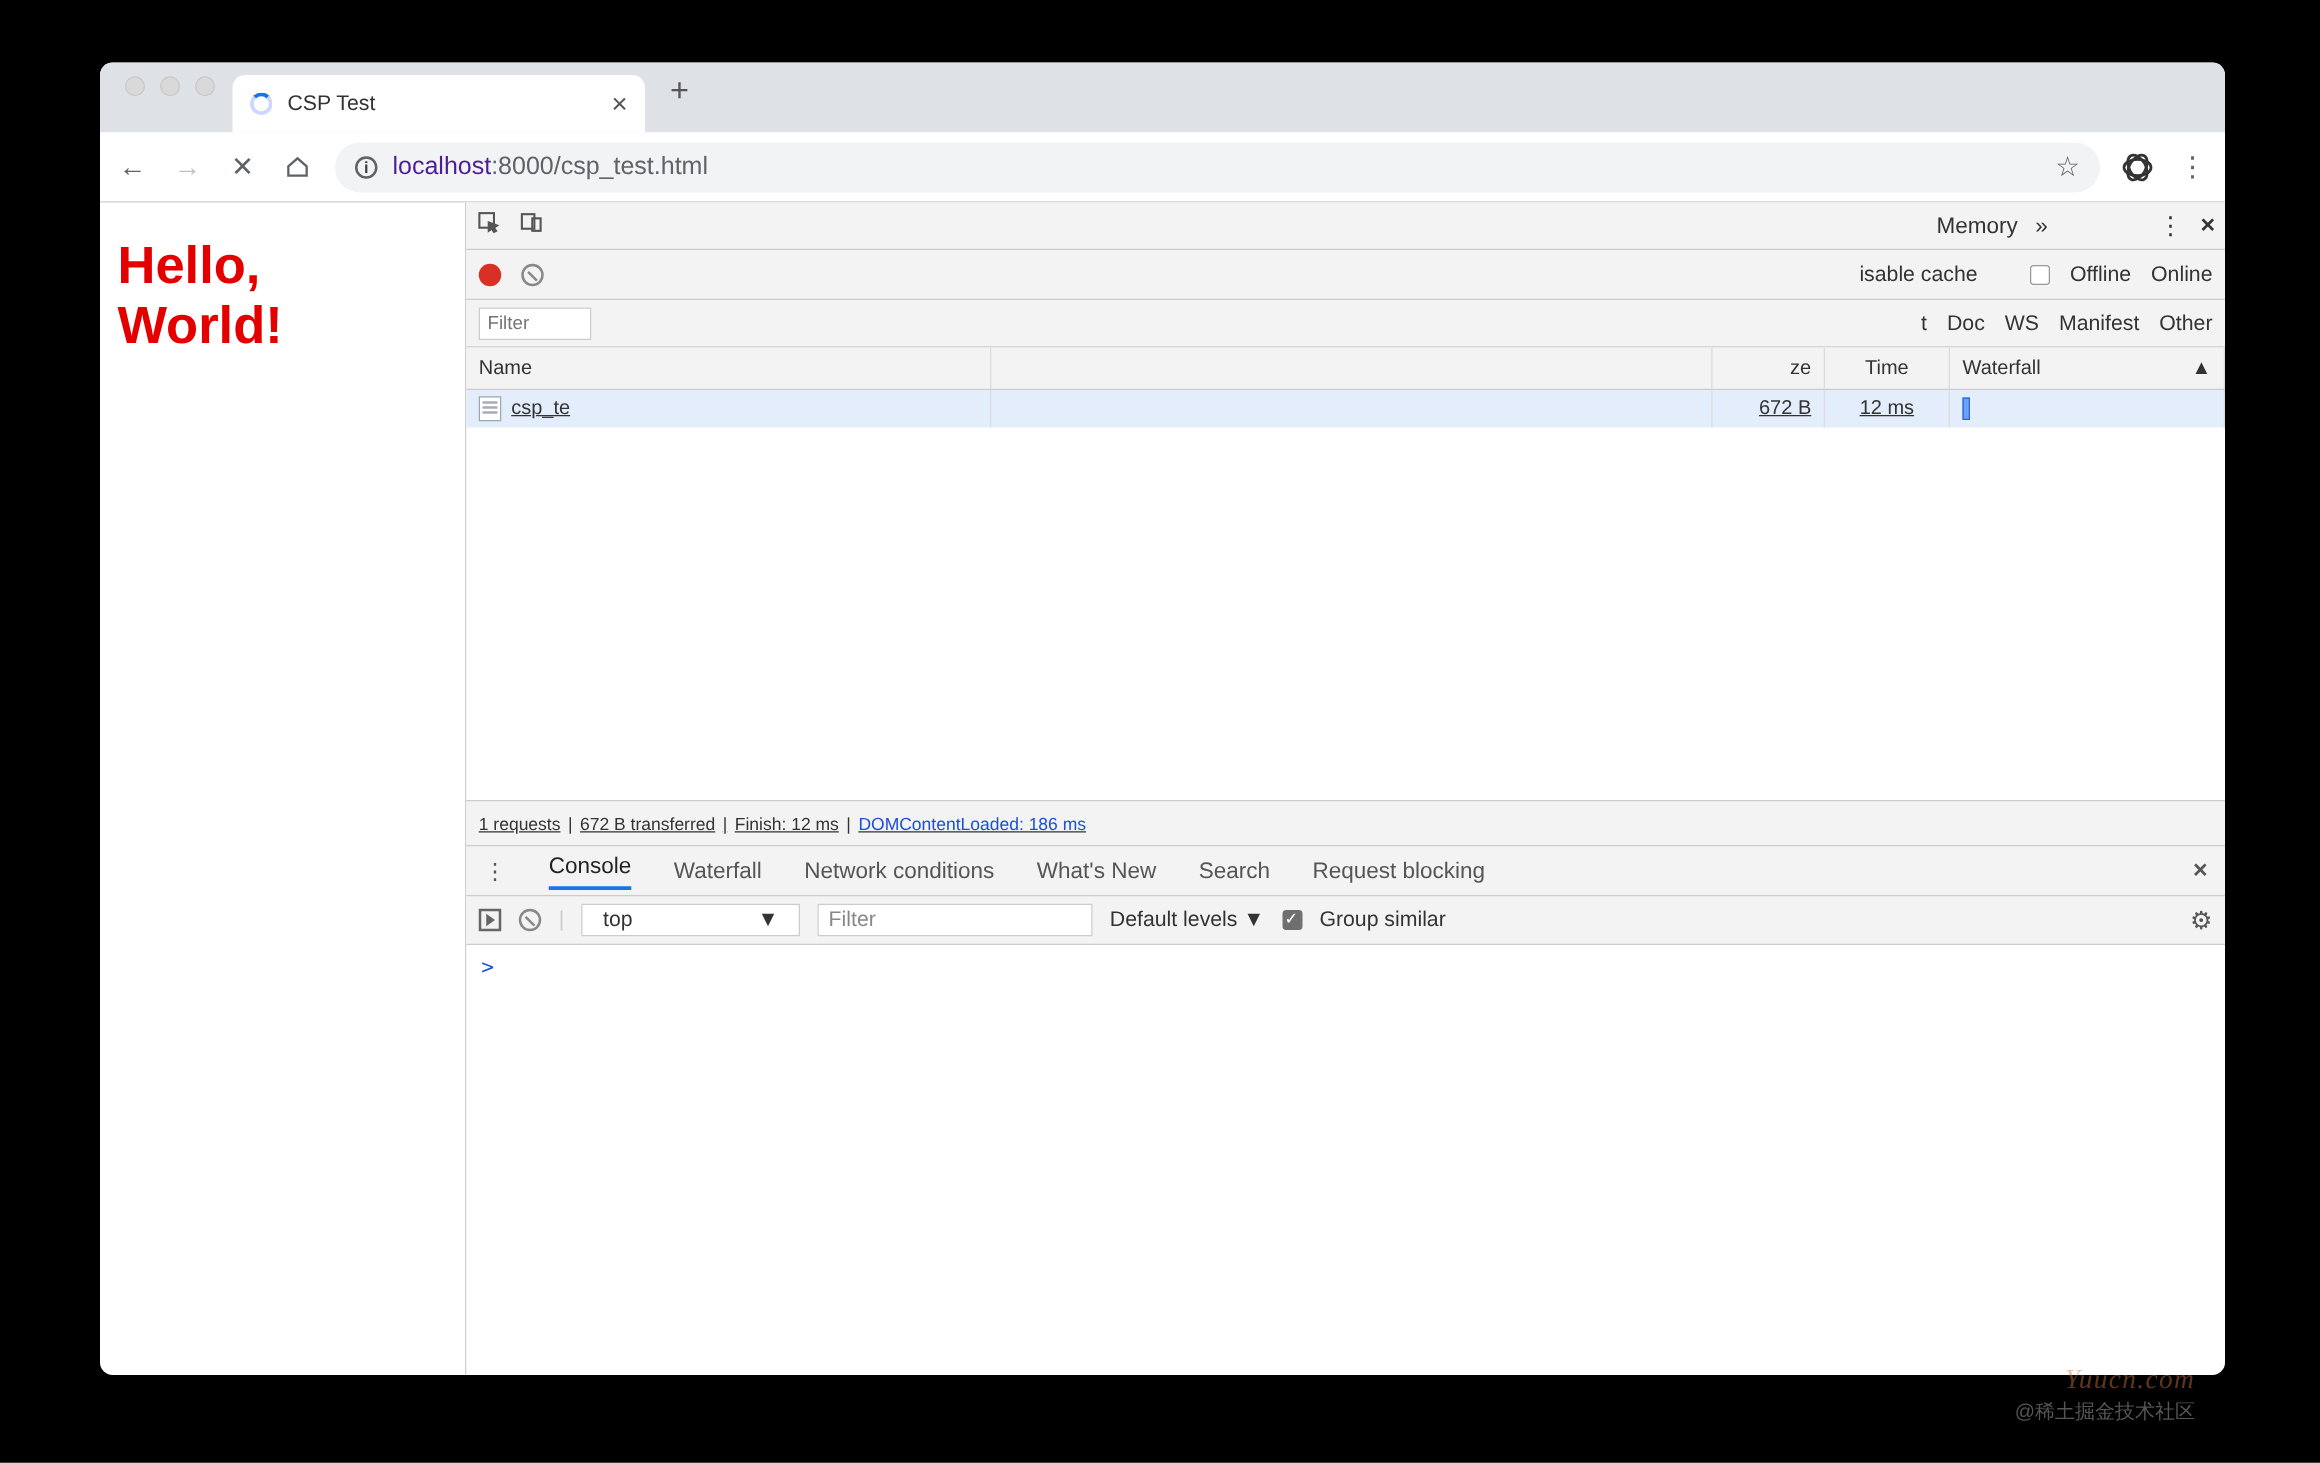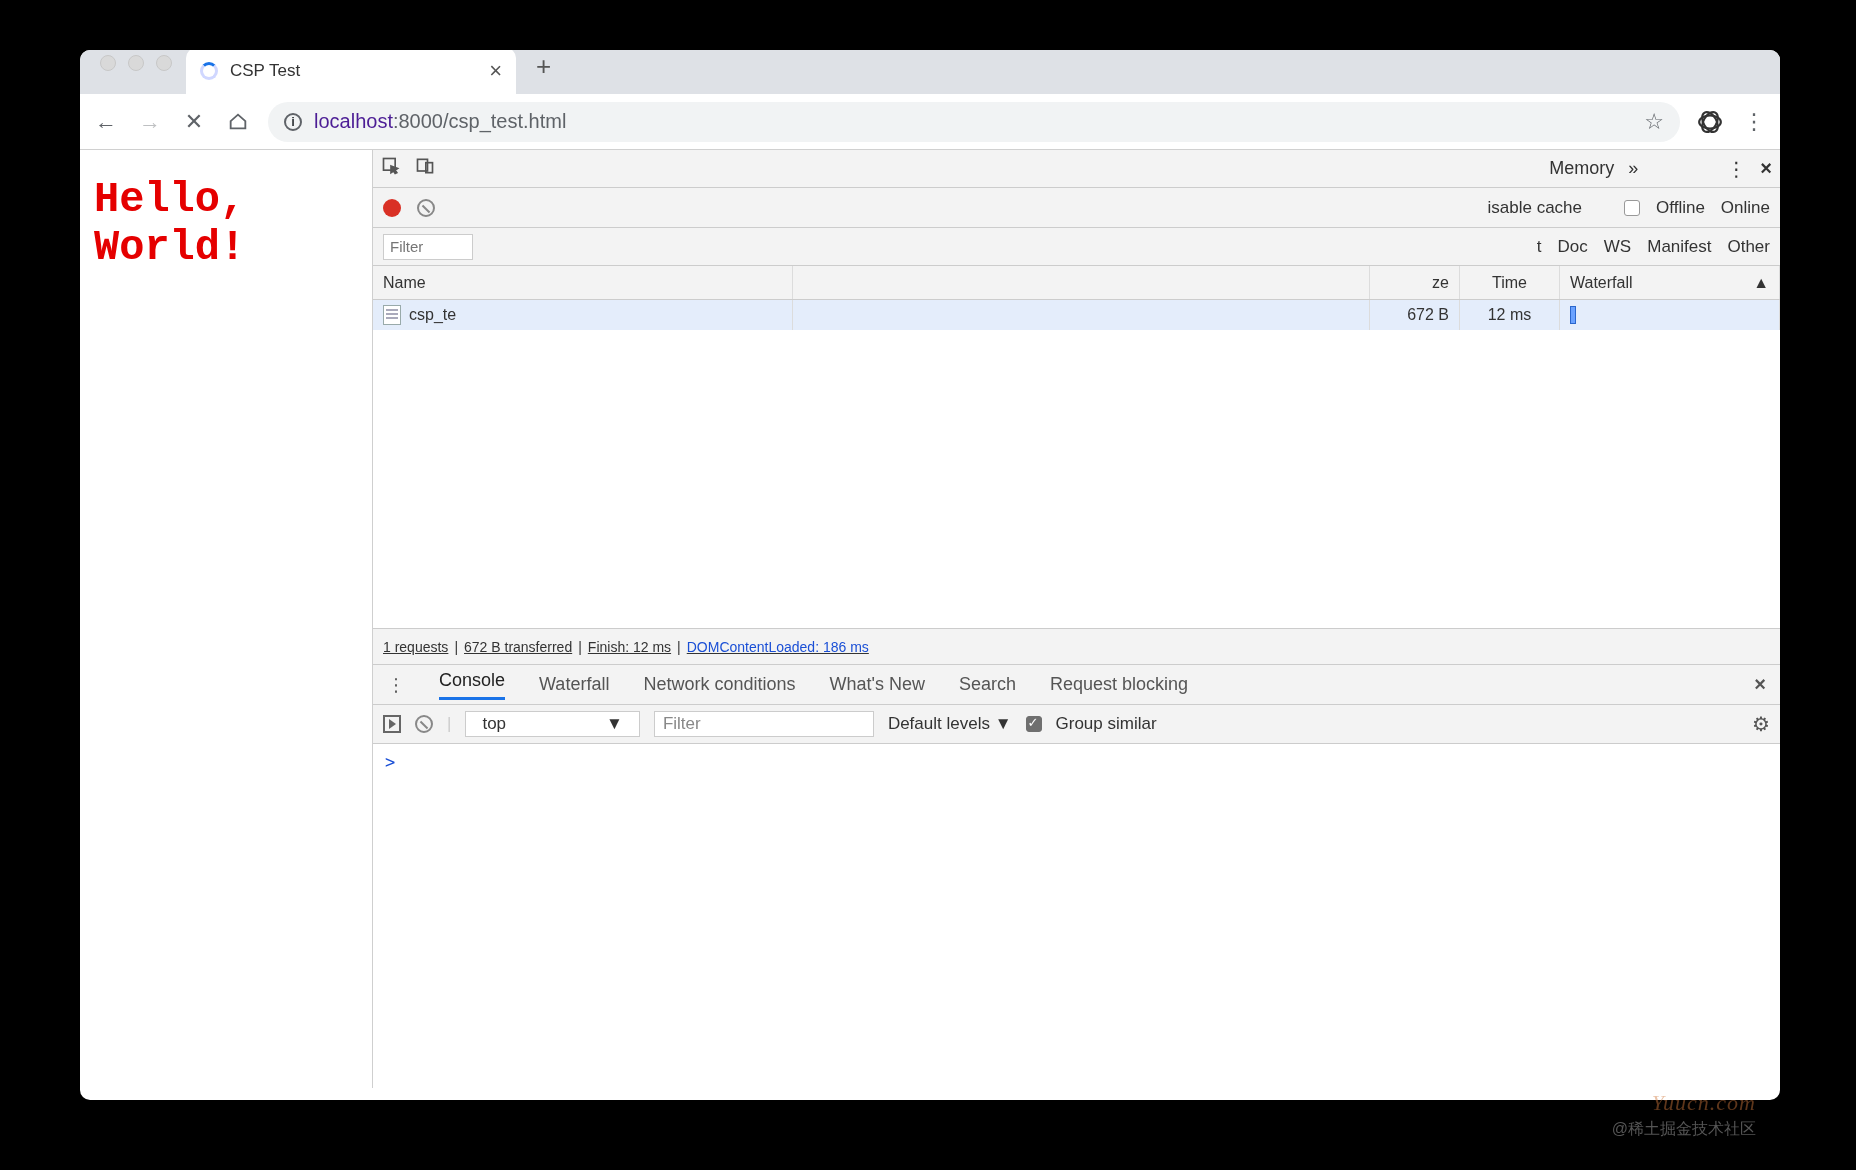--- a/index.html
+++ b/index.html
@@ -1,40 +1,40 @@
 <!DOCTYPE html>
 <html><head>
 <meta charset="utf-8">
 <style>
   * { box-sizing: border-box; margin: 0; padding: 0; }
   html, body { width: 1856px; height: 1170px; background: #000; font-family: -apple-system, "Helvetica Neue", Arial, sans-serif; }
   .frame { position: absolute; left: 80px; top: 50px; width: 1700px; height: 1050px; background: #fff; border-radius: 10px; overflow: hidden; box-shadow: 0 12px 40px rgba(0,0,0,.5); }
 
   
-  .tabstrip { height: 44px; background: #dee1e6; display: flex; align-items: flex-end; padding-left: 12px; }
+  .tabstrip { height: 56px; background: #dee1e6; display: flex; align-items: flex-end; padding-left: 12px; }
   .traffic { display: flex; gap: 12px; padding: 0 14px 18px 8px; align-self: center; }
   .dot { width: 16px; height: 16px; border-radius: 50%; background: #d9d9d9; border: 1px solid #c7c7c7; }
   .tab { background: #fff; border-radius: 10px 10px 0 0; height: 46px; width: 330px; display: flex; align-items: center; padding: 0 14px; gap: 12px; position: relative; }
   .spinner { width: 18px; height: 18px; border: 3px solid #d0d7ff; border-top-color: #1a73e8; border-radius: 50%; }
   .tab-title { font-size: 17px; color: #333; flex: 1; }
   .tab-close, .new-tab { font-size: 22px; color: #555; cursor: pointer; }
   .new-tab { margin-left: 20px; align-self: center; padding-bottom: 12px; font-size: 26px; }
 
   
   .toolbar { height: 56px; background: #fff; border-bottom: 1px solid #d0d0d0; display: flex; align-items: center; padding: 0 12px; gap: 16px; }
   .tbtn { width: 28px; height: 28px; display: flex; align-items: center; justify-content: center; color: #5f6368; font-size: 22px; cursor: pointer; }
   .omnibox { flex: 1; height: 40px; background: #f1f3f4; border-radius: 20px; display: flex; align-items: center; padding: 0 16px; gap: 12px; color: #3c4043; font-size: 20px; }
   .omni-host { color: #4c1d95; }
   .omni-path { color: #5f6368; }
   .omni-star { margin-left: auto; font-size: 22px; color: #5f6368; }
   .ext-icon svg { width: 26px; height: 26px; }
 
   
   .content { display: flex; height: calc(100% - 112px); }
-  .page { width: 292px; padding: 26px 14px; font-family: Liberation Mono, monospace; font-weight: bold; font-size: 42px; color: #e50000; line-height: 1.15; }
+  .page { width: 292px; padding: 26px 14px; font-family: Liberation Sans, sans-serif; font-weight: bold; font-size: 42px; color: #e50000; line-height: 1.15; }
   .devtools { flex: 1; border-left: 1px solid #cfcfcf; display: flex; flex-direction: column; font-size: 17px; color: #333; }
 
   
   .dt-tabs { height: 38px; border-bottom: 1px solid #ccc; display: flex; align-items: center; padding: 0 8px; gap: 14px; background: #f3f3f3; }
   .dt-tabs .sp { flex: 1; }
   .dt-label { font-size: 18px; color: #333; }
   .dt-chev { font-size: 18px; color: #333; }
   .dt-more { font-size: 20px; }
   .dt-x { font-size: 20px; font-weight: bold; }
 
@@ -50,21 +50,21 @@
   .filter-input { width: 90px; height: 26px; border: 1px solid #ccc; background: #fff; padding: 0 6px; font-size: 15px; }
 
   
   .net-head { display: flex; height: 34px; border-bottom: 1px solid #ccc; background: #f3f3f3; font-size: 16px; }
   .net-head > div, .net-data > div { border-right: 1px solid #dcdcdc; display: flex; align-items: center; padding: 0 10px; }
   .col-name { width: 420px; }
   .col-gap  { flex: 1; }
   .col-size { width: 90px; justify-content: flex-end; }
   .col-time { width: 100px; justify-content: center; }
   .col-wf   { width: 220px; justify-content: space-between; }
-  .net-body { flex: 1; overflow: hidden; min-height: 200px; }
+  .net-body { flex: 1; overflow: hidden; min-height: 200px; text-decoration: underline; }
   .net-data { display: flex; height: 30px; background: #e4edfb; font-size: 16px; }
   .fileico { width: 18px; height: 20px; border: 1px solid #9aa; background: linear-gradient(#fff,#fff); margin-right: 8px; position: relative; }
   .fileico::before { content: ""; position: absolute; top: 3px; left: 2px; right: 2px; height: 2px; box-shadow: 0 0 0 #99a, 0 4px 0 #aab, 0 8px 0 #aab; background: #aab; }
   .wf-bar { width: 6px; height: 18px; background: #6aa2ff; border: 1px solid #2a66cc; }
 
   .net-status { height: 36px; border-top: 1px solid #ccc; background: #f3f3f3; display: flex; align-items: center; padding: 0 10px; font-size: 14px; gap: 6px; text-decoration: underline; }
   .net-status .blue { color: #1a4fd6; }
 
   
   .drawer-tabs { height: 40px; border-top: 1px solid #ccc; background: #f3f3f3; display: flex; align-items: center; gap: 34px; padding: 0 14px; font-size: 18px; color: #555; }

